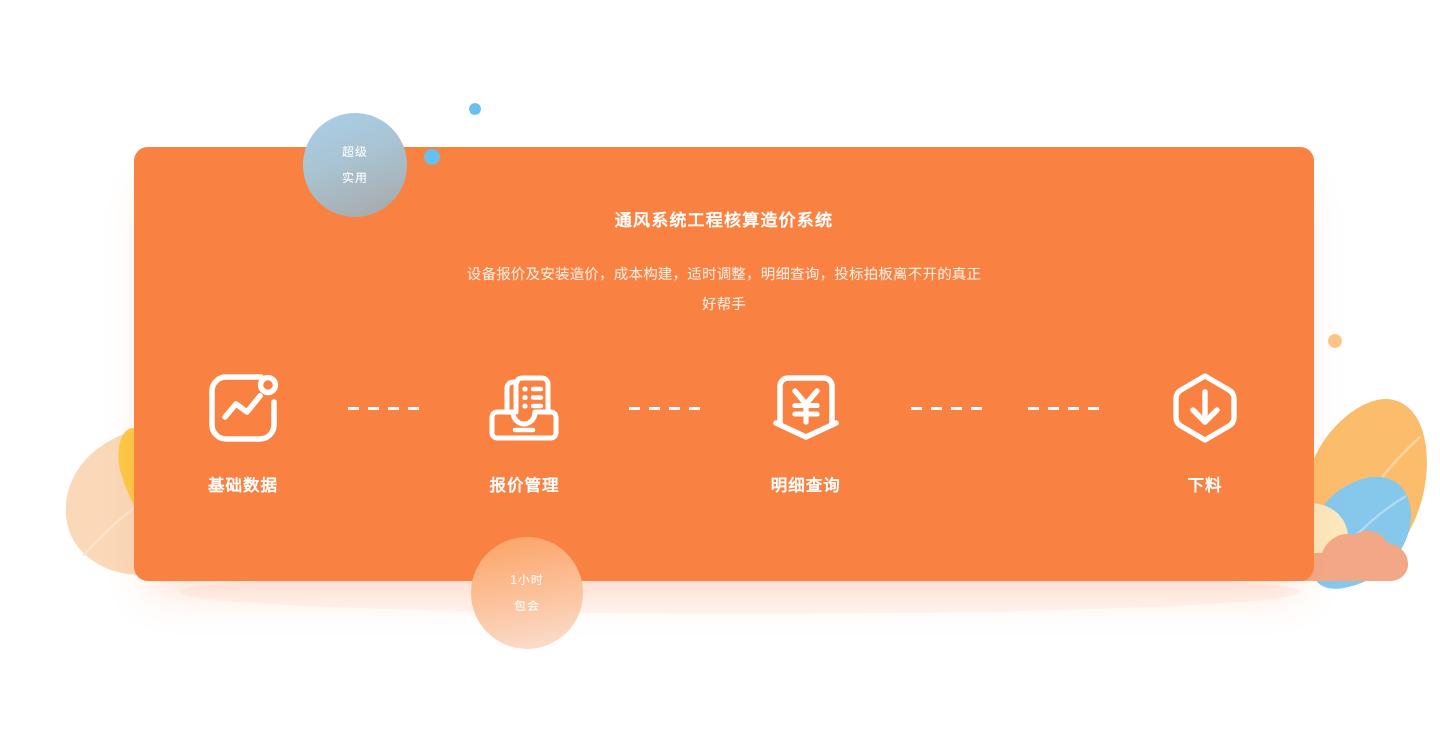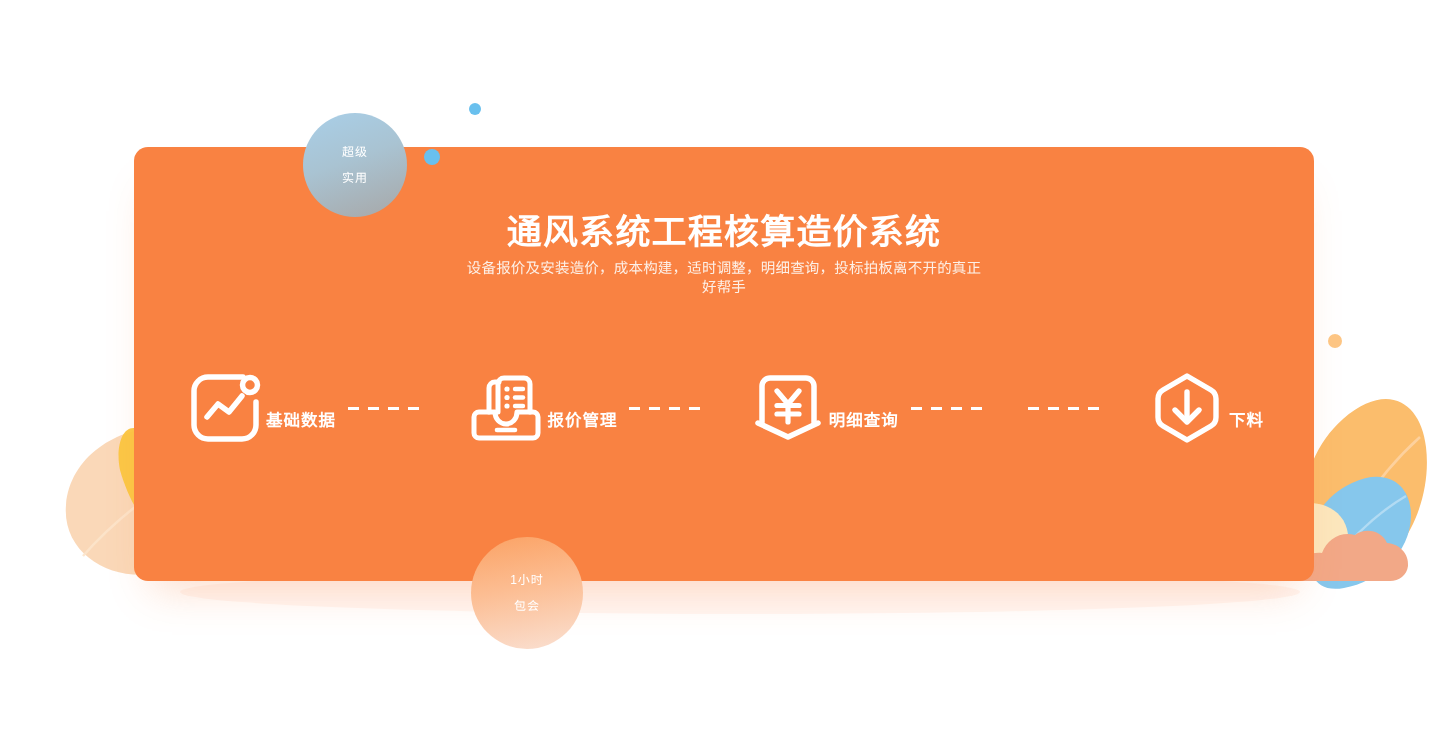--- a/index.html
+++ b/index.html
@@ -44,55 +44,55 @@
     box-shadow: 0 26px 40px -18px rgba(249, 130, 66, 0.28);
   }
 
   .card-title {
     position: absolute;
     left: 0;
     right: 0;
     top: 64px;
     text-align: center;
     color: #ffffff;
-    font-size: 35px;
+    font-size: 17px;
     font-weight: bold;
     letter-spacing: 1.2px;
     line-height: 1.2;
   }
 
   .card-subtitle {
     position: absolute;
     left: 50%;
     transform: translateX(-50%);
     top: 112px;
     width: 520px;
     text-align: center;
     color: #fdf0e7;
     font-size: 14.5px;
-    line-height: 19px;
+    line-height: 30px;
     letter-spacing: 0.2px;
   }
 
   
   .features {
     position: absolute;
     left: 50px;
     right: 50px;
     top: 218px;
     height: 160px;
     display: flex;
     align-items: flex-start;
     justify-content: space-between;
   }
 
   .feature {
     width: 118px;
     display: flex;
-    flex-direction: row;
+    flex-direction: column;
     align-items: center;
   }
 
   .feature-icon {
     width: 86px;
     height: 86px;
     display: flex;
     align-items: center;
     justify-content: center;
   }

